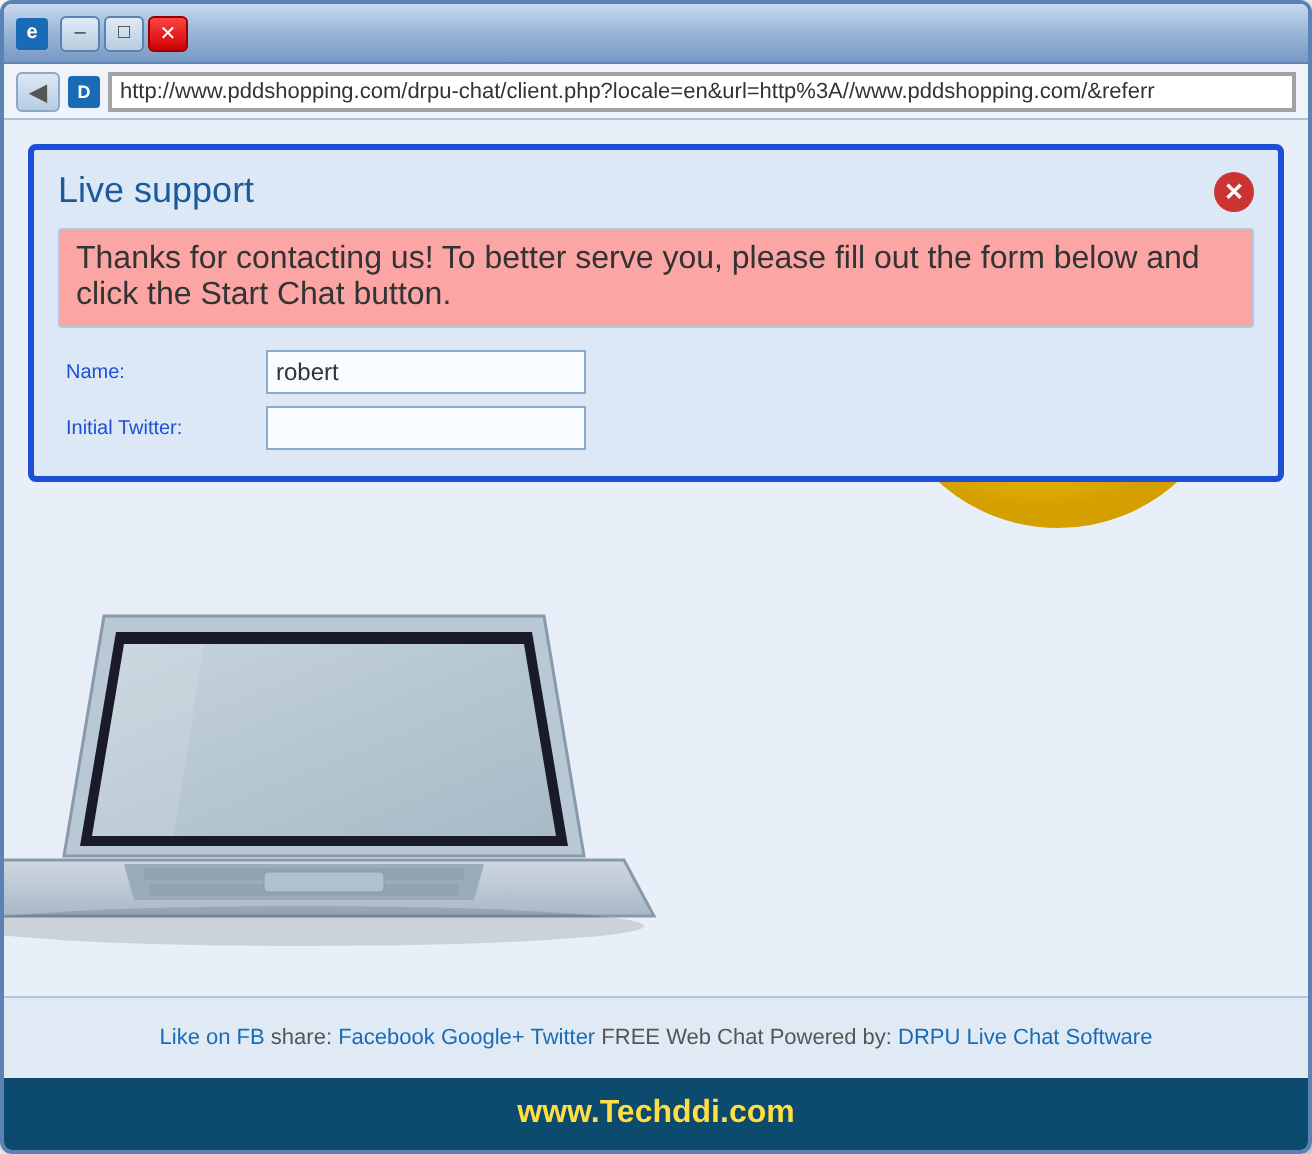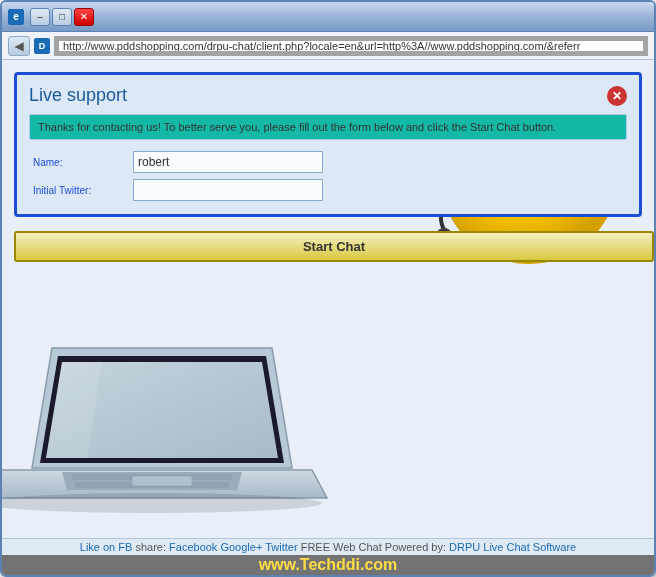--- a/index.html
+++ b/index.html
@@ -108,21 +108,21 @@
       align-items: center;
       justify-content: center;
       color: white;
       font-size: 9px;
       font-weight: bold;
       border-radius: 2px;
     }
     .address-input {
       flex: 1;
       height: 20px;
-      border: 5px solid #a3a3a3;
+      border: 2px solid #a3a3a3;
       background: white;
       font-size: 11px;
       color: #333;
       padding: 0 4px;
     }
 
     
     .main-content {
       flex: 1;
       background: #e8eff8;
@@ -162,45 +162,45 @@
       display: flex;
       align-items: center;
       justify-content: center;
       color: white;
       font-size: 12px;
       cursor: pointer;
       font-weight: bold;
     }
 
     .info-box {
-      background: #14b8a6;
+      background: #fca5a5;
       border: 1px solid #b0c8e0;
       padding: 6px 8px;
       margin-bottom: 8px;
-      font-size: 11px;
+      font-size: 16px;
       color: #333;
       border-radius: 2px;
     }
 
     .form-table {
       width: 100%;
       border-collapse: collapse;
     }
     .form-table td {
       padding: 3px 4px;
       vertical-align: middle;
     }
     .form-label {
       font-size: 10px;
       color: #1d4ed8;
       white-space: nowrap;
       width: 100px;
     }
     .form-input {
-      width: 190px;
+      width: 160px;
       height: 22px;
       border: 1px solid #88aacc;
       background: #f8fcff;
       font-size: 12px;
       padding: 0 4px;
       color: #333;
     }
 
     
     .start-chat-btn {
@@ -214,35 +214,35 @@
       color: #333;
       cursor: pointer;
       position: relative;
       z-index: 2;
     }
 
     
     .footer {
       background: #e0eaf5;
       border-top: 1px solid #b0c4dc;
-      padding: 2px 12px;
+      padding: 14px 12px;
       text-align: center;
       font-size: 11px;
       color: #555;
       flex-shrink: 0;
     }
     .footer a {
       color: #1a6bb5;
       text-decoration: none;
     }
 
     
     .watermark-bar {
-      background: #737373;
-      height: 20px;
+      background: #0c4a6e;
+      height: 36px;
       display: flex;
       align-items: center;
       justify-content: center;
       flex-shrink: 0;
     }
     .watermark-text {
       color: white;
       font-size: 16px;
       font-weight: bold;
       font-family: Arial, sans-serif;
@@ -308,21 +308,20 @@
         <tr>
           <td class="form-label">Initial Twitter:</td>
           <td>
             <input class="form-input" type="text" style="">
           </td>
         </tr>
       </tbody>
         </table>
     </div>
 
-    <button class="start-chat-btn">Start Chat</button>
 
     <div class="mascot-svg-wrapper">
       <svg width="220" height="230" viewBox="0 0 220 230" xmlns="http://www.w3.org/2000/svg">
 
         <defs>
           <radialGradient id="faceGrad" cx="45%" cy="40%" r="55%">
             <stop offset="0%" stop-color="#ffe566"></stop>
             <stop offset="60%" stop-color="#f5c200"></stop>
             <stop offset="100%" stop-color="#d4a000"></stop>
           </radialGradient>

